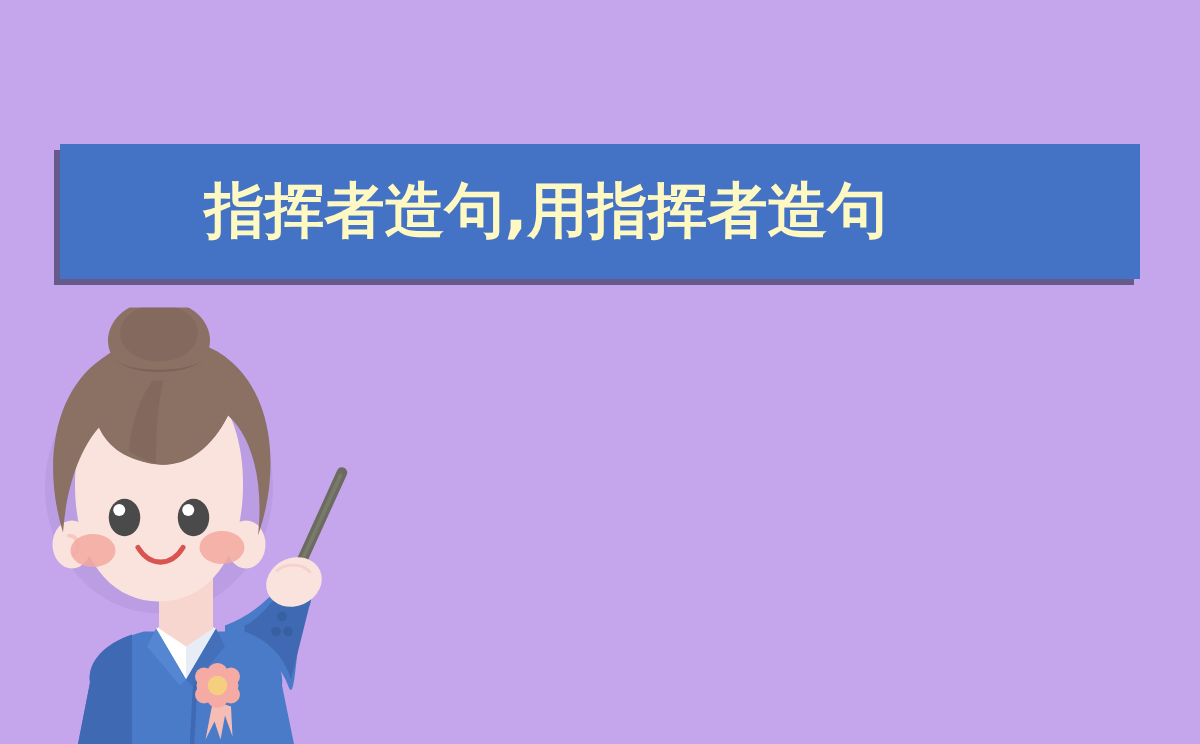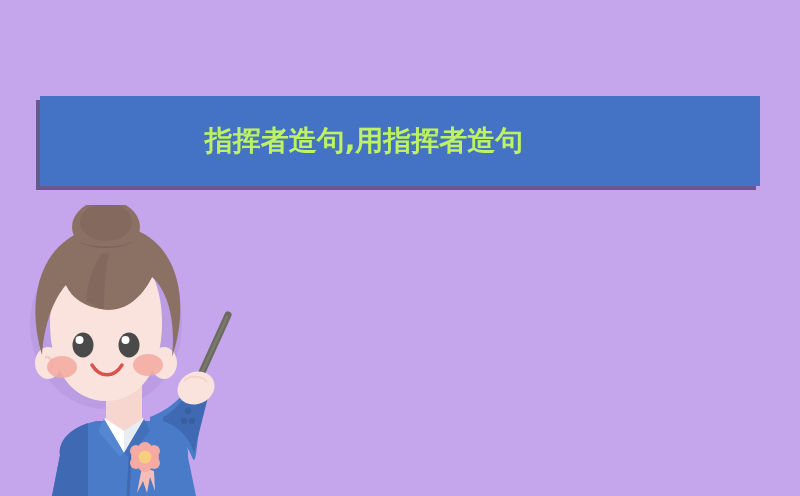--- a/index.html
+++ b/index.html
@@ -30,22 +30,22 @@
     height: 90px;
     background: #4472c4;
     box-shadow: -4px 4px 0 0 rgba(40, 45, 80, 0.62);
     display: flex;
     align-items: center;
     justify-content: center;
     box-sizing: border-box;
     padding-right: 72px;
   }
   #title-text {
-    color: #bef264;
-    font-size: 28px;
+    color: #fef9c3;
+    font-size: 40px;
     font-weight: bold;
     letter-spacing: 0px;
     white-space: nowrap;
     line-height: 1;
     font-family: "DejaVu Sans", "Liberation Sans", sans-serif;
   }
 
   
   #illustration {
     position: absolute;

